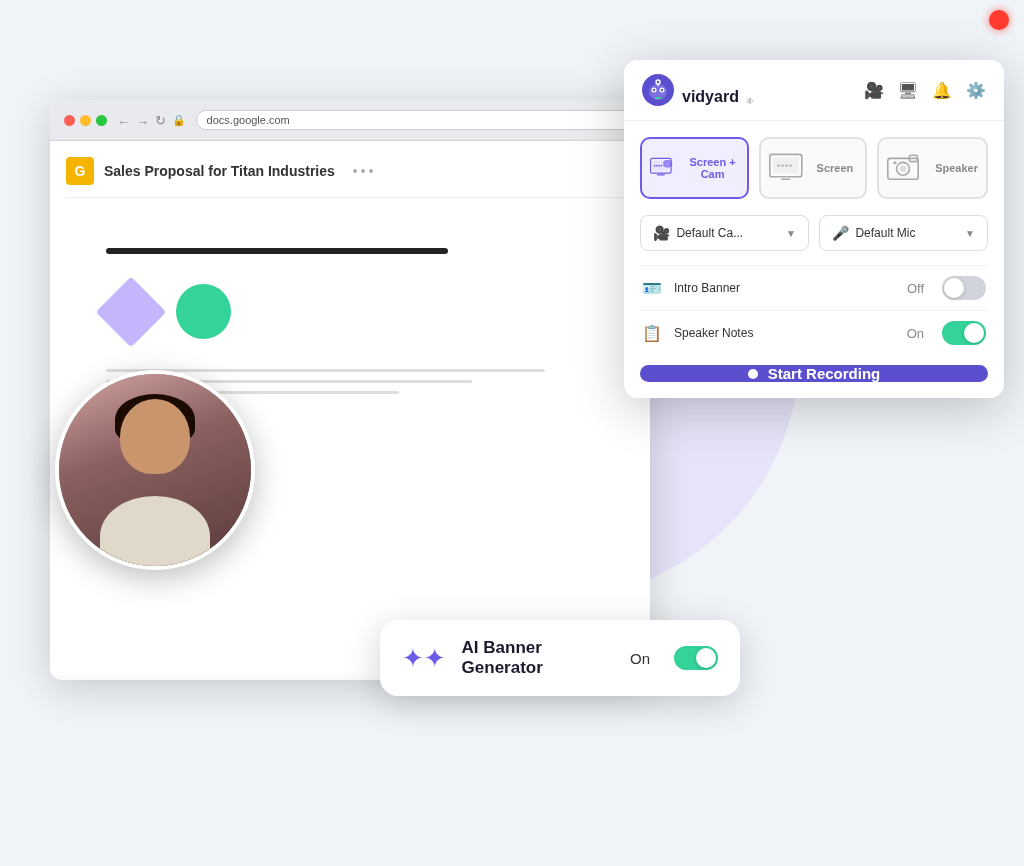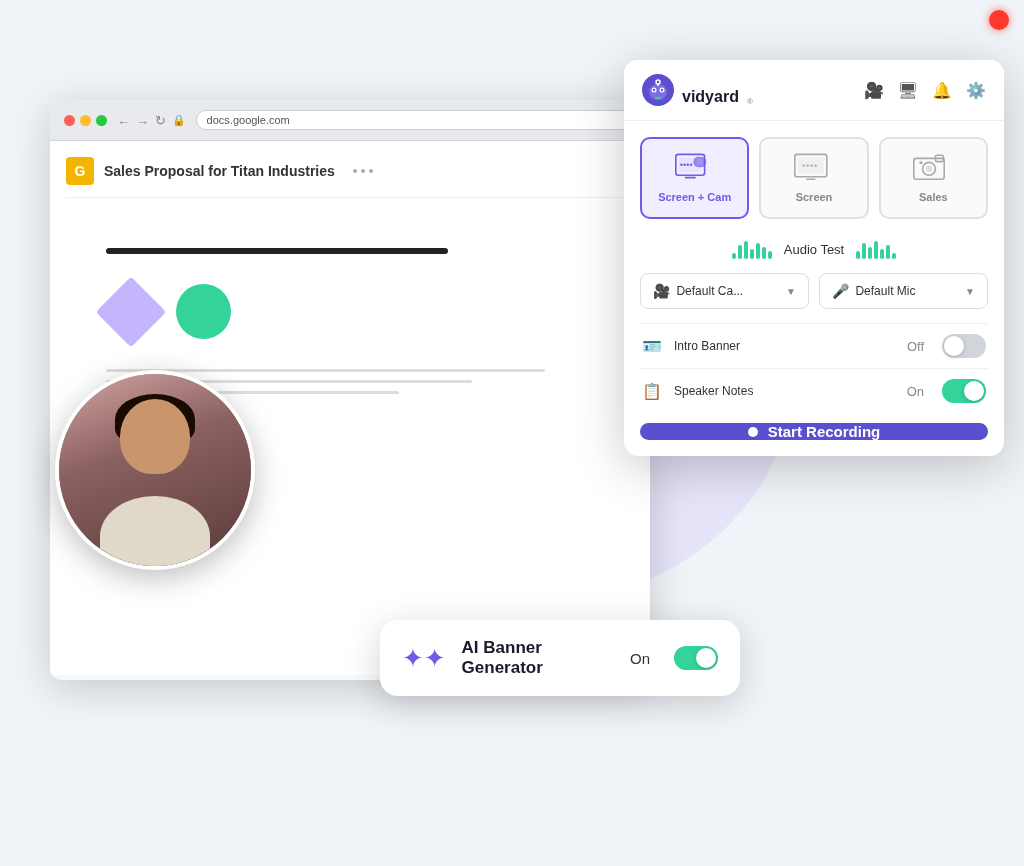--- a/index.html
+++ b/index.html
@@ -259,21 +259,21 @@
       display: flex;
       gap: 10px;
       padding: 16px;
     }
     .mode-tab {
       flex: 1;
       border: 2px solid #e0e0e0;
       border-radius: 10px;
       padding: 14px 8px;
       display: flex;
-      flex-direction: column;
+      flex-direction: row;
       align-items: center;
       gap: 8px;
       cursor: pointer;
       background: #fafafa;
     }
     .mode-tab.active {
       border-color: #6c5ce7;
       background: #f0eeff;
     }
     .mode-tab-label {
@@ -579,45 +579,24 @@
     </div>
 
     <div class="mode-tab">
       <svg class="camera-svg" viewBox="0 0 50 36">
         <rect x="1" y="6" width="38" height="26" rx="3" fill="none" stroke="#aaa" stroke-width="2"></rect>
         <circle cx="20" cy="19" r="8" fill="none" stroke="#aaa" stroke-width="2"></circle>
         <circle cx="20" cy="19" r="4" fill="#ddd"></circle>
         <rect x="28" y="2" width="10" height="8" rx="2" fill="none" stroke="#aaa" stroke-width="2"></rect>
         <rect x="8" y="10" width="4" height="3" rx="1" fill="#aaa"></rect>
       </svg>
-      <span class="mode-tab-label">Sales</span>
-    </div>
-  </div>
-
-  <div class="audio-test-row">
-    <div class="audio-bars">
-      <div class="audio-bar" style="height:6px"></div>
-      <div class="audio-bar" style="height:14px"></div>
-      <div class="audio-bar" style="height:18px"></div>
-      <div class="audio-bar" style="height:10px"></div>
-      <div class="audio-bar" style="height:16px"></div>
-      <div class="audio-bar" style="height:12px"></div>
-      <div class="audio-bar" style="height:8px"></div>
-    </div>
-    <span class="audio-label">Audio Test</span>
-    <div class="audio-bars">
-      <div class="audio-bar" style="height:8px"></div>
-      <div class="audio-bar" style="height:16px"></div>
-      <div class="audio-bar" style="height:12px"></div>
-      <div class="audio-bar" style="height:18px"></div>
-      <div class="audio-bar" style="height:10px"></div>
-      <div class="audio-bar" style="height:14px"></div>
-      <div class="audio-bar" style="height:6px"></div>
-    </div>
-  </div>
+      <span class="mode-tab-label">Speaker</span>
+    </div>
+  </div>
+
 
   <div class="device-row">
     <div class="device-select">
       <span class="device-select-icon">🎥</span>
       <span class="device-select-label">Default Ca...</span>
       <span class="device-chevron">▼</span>
     </div>
     <div class="device-select">
       <span class="device-select-icon">🎤</span>
       <span class="device-select-label">Default Mic</span>

